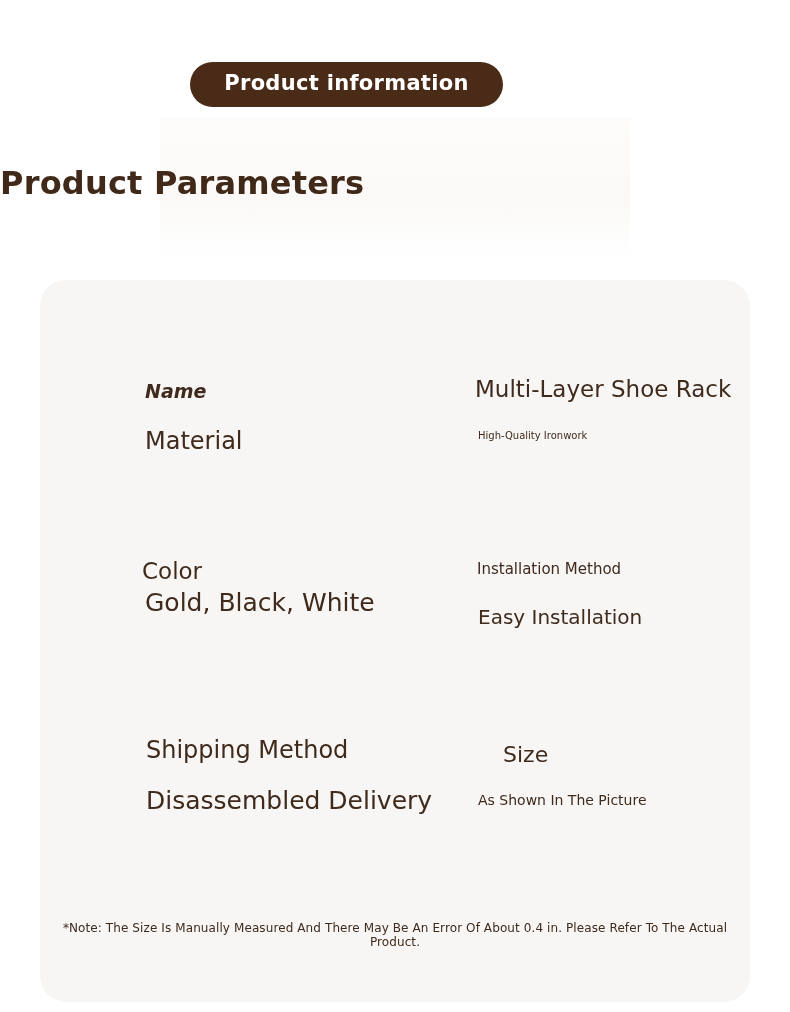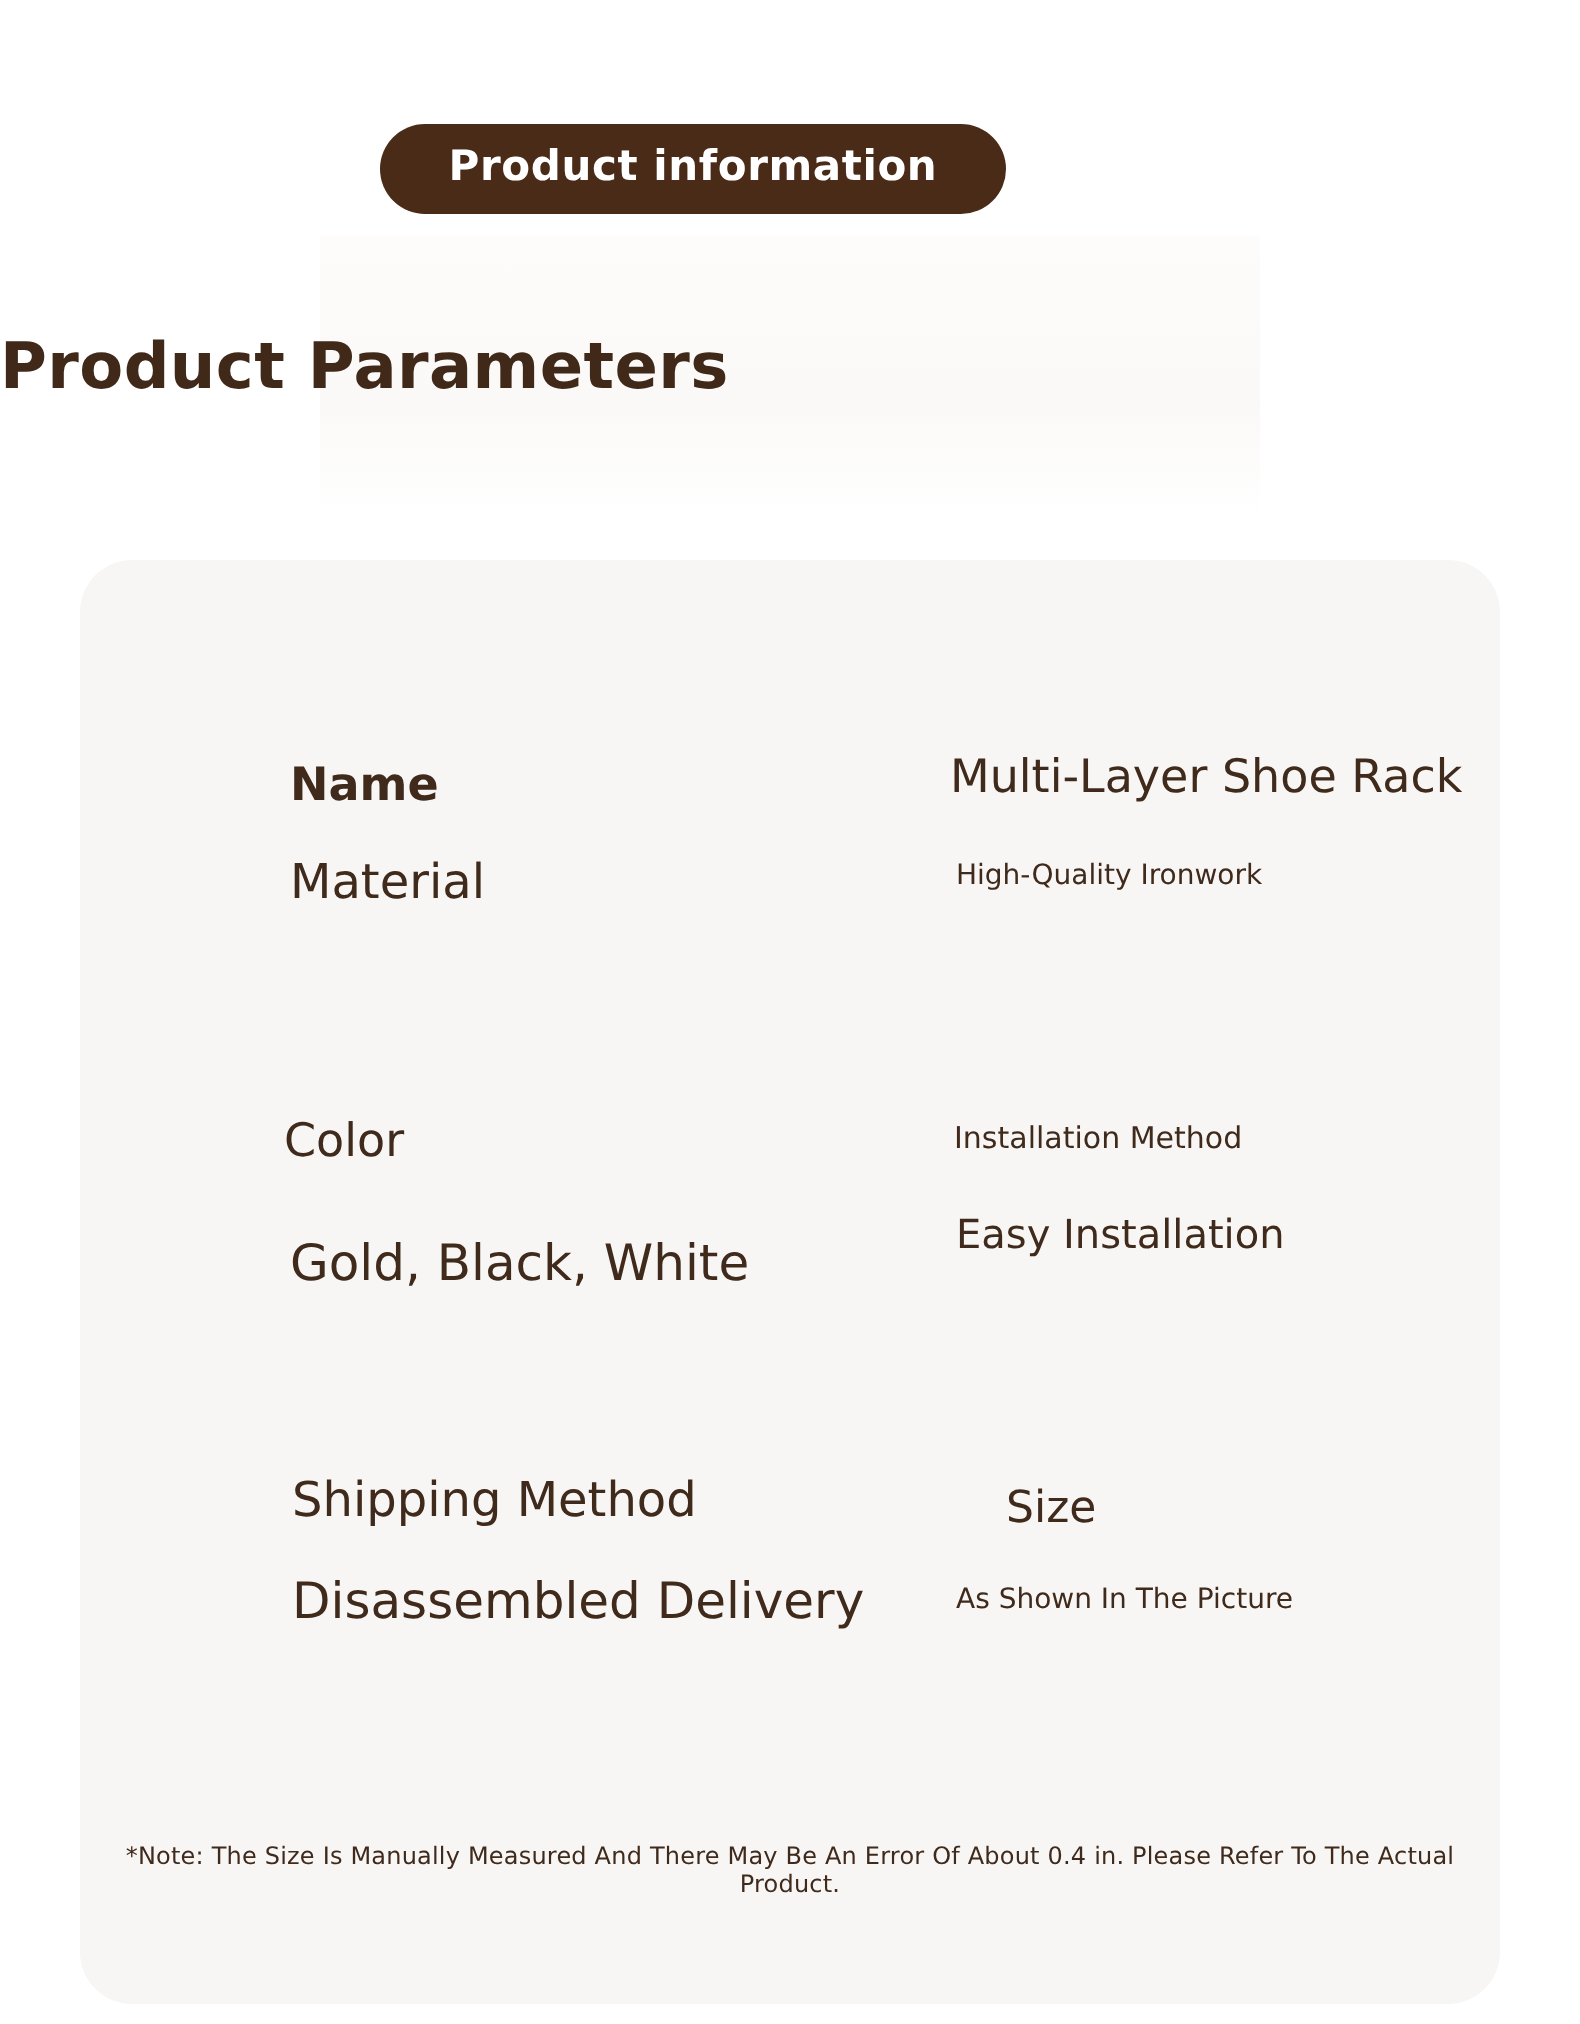--- a/index.html
+++ b/index.html
@@ -76,37 +76,38 @@
   .cell {
     position: absolute;
     color: #3f2a1c;
     white-space: nowrap;
   }
 
   
   .lbl-name {
     left: 105px;
     top: 100px;
-    font-size: 23px;
+    font-size: 19px;
     font-weight: bold;
+    font-style: italic;
   }
   .lbl-material {
     left: 105px;
     top: 147px;
     font-size: 24px;
   }
   .lbl-color {
     left: 102px;
     top: 278px;
     font-size: 23px;
     font-weight: normal;
   }
   .lbl-colorval {
     left: 105px;
-    top: 337px;
+    top: 308px;
     font-size: 25px;
   }
   .lbl-shipping {
     left: 106px;
     top: 456px;
     font-size: 24px;
   }
   .lbl-shipval {
     left: 106px;
     top: 506px;
@@ -115,21 +116,21 @@
 
   
   .val-name {
     left: 435px;
     top: 96px;
     font-size: 23px;
   }
   .val-material {
     left: 438px;
     top: 150px;
-    font-size: 14px;
+    font-size: 10px;
   }
   .val-install-label {
     left: 437px;
     top: 280px;
     font-size: 15px;
   }
   .val-install {
     left: 438px;
     top: 325px;
     font-size: 20px;

